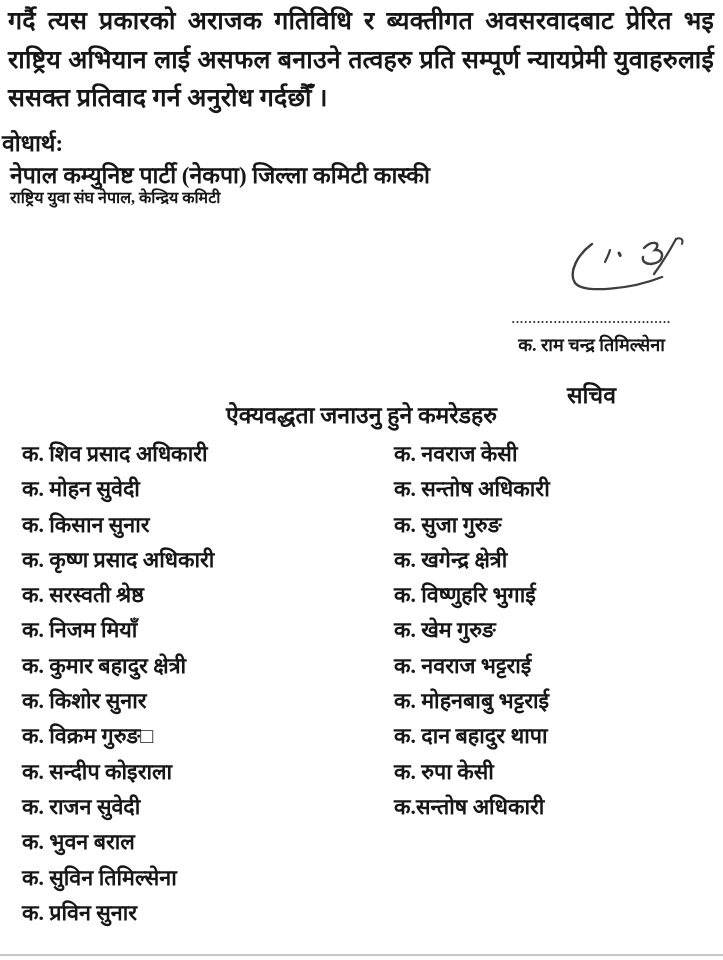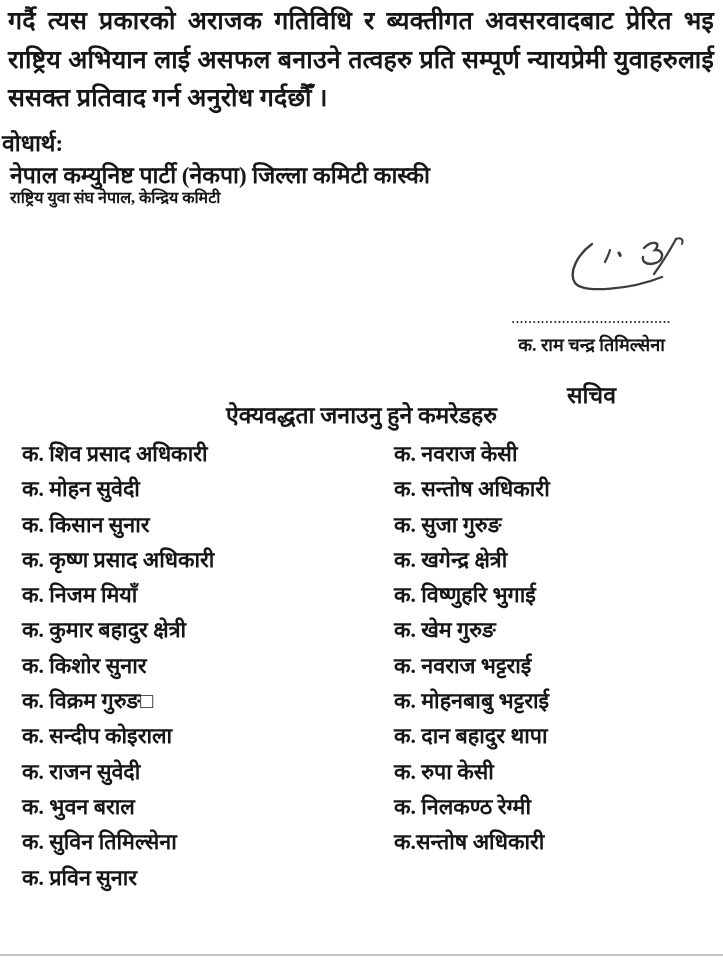--- a/index.html
+++ b/index.html
@@ -98,20 +98,21 @@
     <div class="sig-title">सचिव</div>
   </div>
 
   <div class="list-heading">ऐक्यवद्धता जनाउनु हुने कमरेडहरु</div>
 
   <div class="names-col left">
     <div class="name-row">क. शिव प्रसाद अधिकारी</div>
     <div class="name-row">क. मोहन सुवेदी</div>
     <div class="name-row">क. किसान सुनार</div>
     <div class="name-row">क. कृष्ण प्रसाद अधिकारी</div>
+    <div class="name-row">क. सरस्वती श्रेष्ठ</div>
     <div class="name-row">क. निजम मियाँ</div>
     <div class="name-row">क. कुमार बहादुर क्षेत्री</div>
     <div class="name-row">क. किशोर सुनार</div>
     <div class="name-row">क. विक्रम गुरुङ□</div>
     <div class="name-row">क. सन्दीप कोइराला</div>
     <div class="name-row">क. राजन सुवेदी</div>
     <div class="name-row">क. भुवन बराल</div>
     <div class="name-row">क. सुविन तिमिल्सेना</div>
     <div class="name-row">क. प्रविन सुनार</div>
   </div>
@@ -120,19 +121,18 @@
     <div class="name-row">क. नवराज केसी</div>
     <div class="name-row">क. सन्तोष अधिकारी</div>
     <div class="name-row">क. सुजा गुरुङ</div>
     <div class="name-row">क. खगेन्द्र क्षेत्री</div>
     <div class="name-row">क. विष्णुहरि भुगाई</div>
     <div class="name-row">क. खेम गुरुङ</div>
     <div class="name-row">क. नवराज भट्टराई</div>
     <div class="name-row">क. मोहनबाबु भट्टराई</div>
     <div class="name-row">क. दान बहादुर थापा</div>
     <div class="name-row">क. रुपा केसी</div>
-    <div class="name-row">क. निलकण्ठ रेग्मी</div>
     <div class="name-row">क.सन्तोष अधिकारी</div>
   </div>
 
   <div class="scan-edge"></div>
 
 </div>
 
 </body></html>

